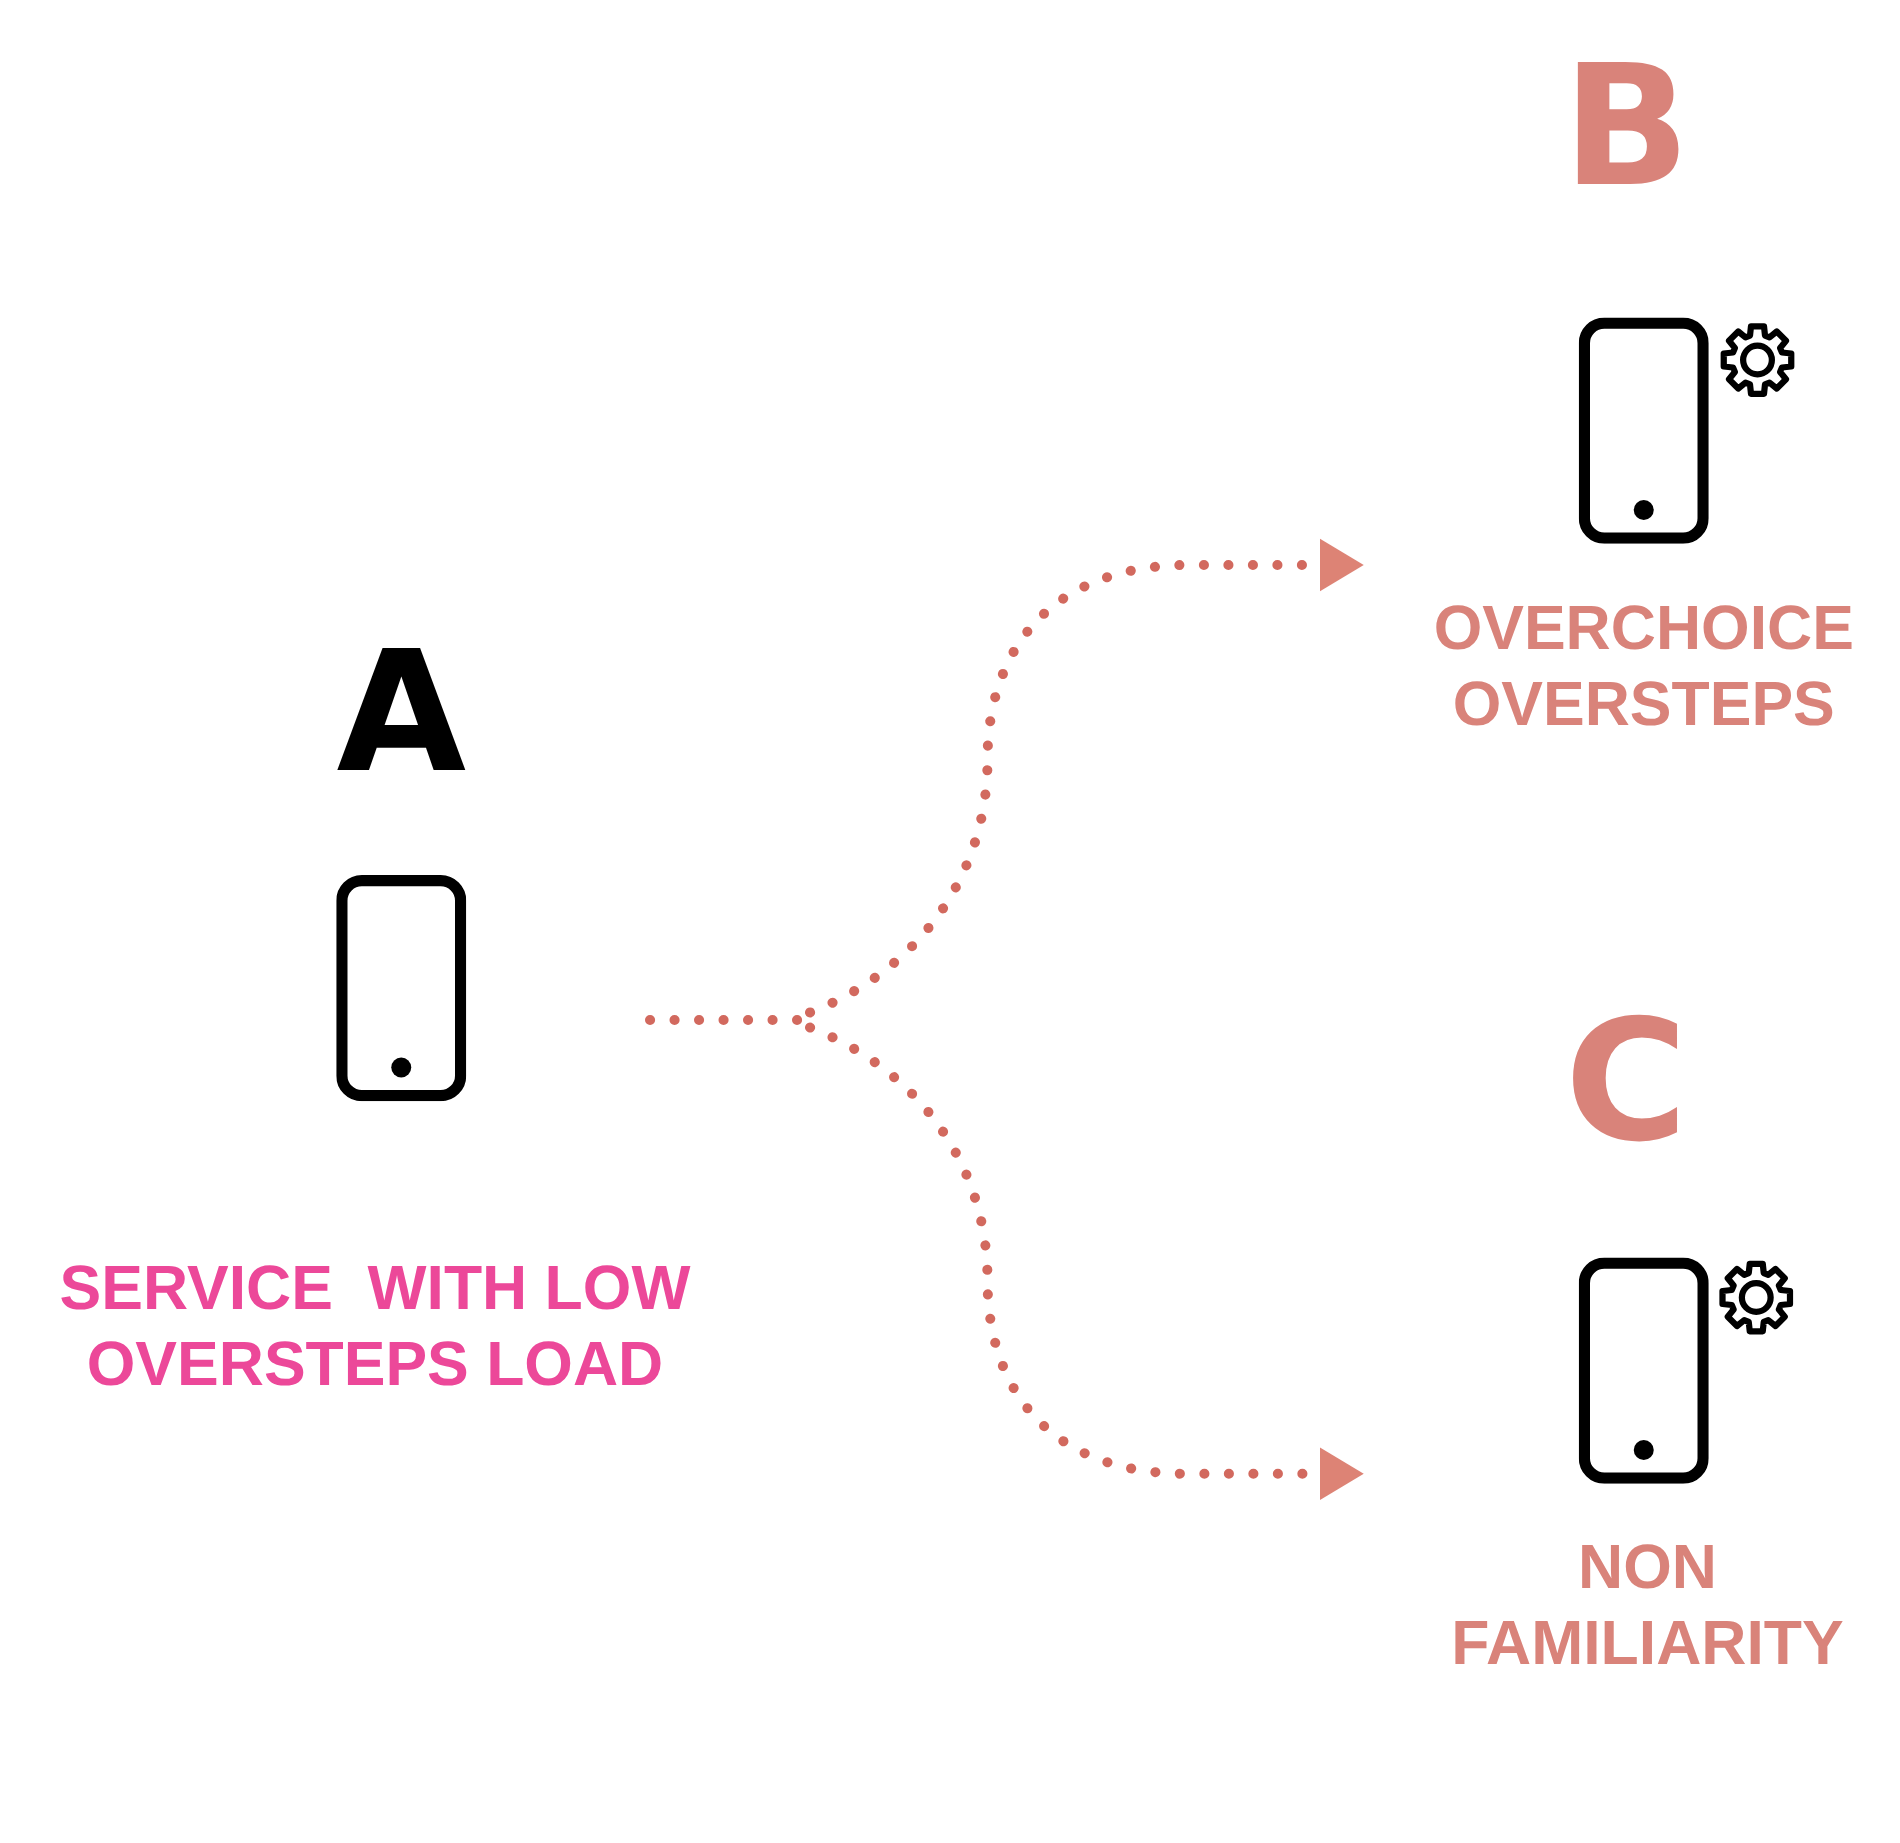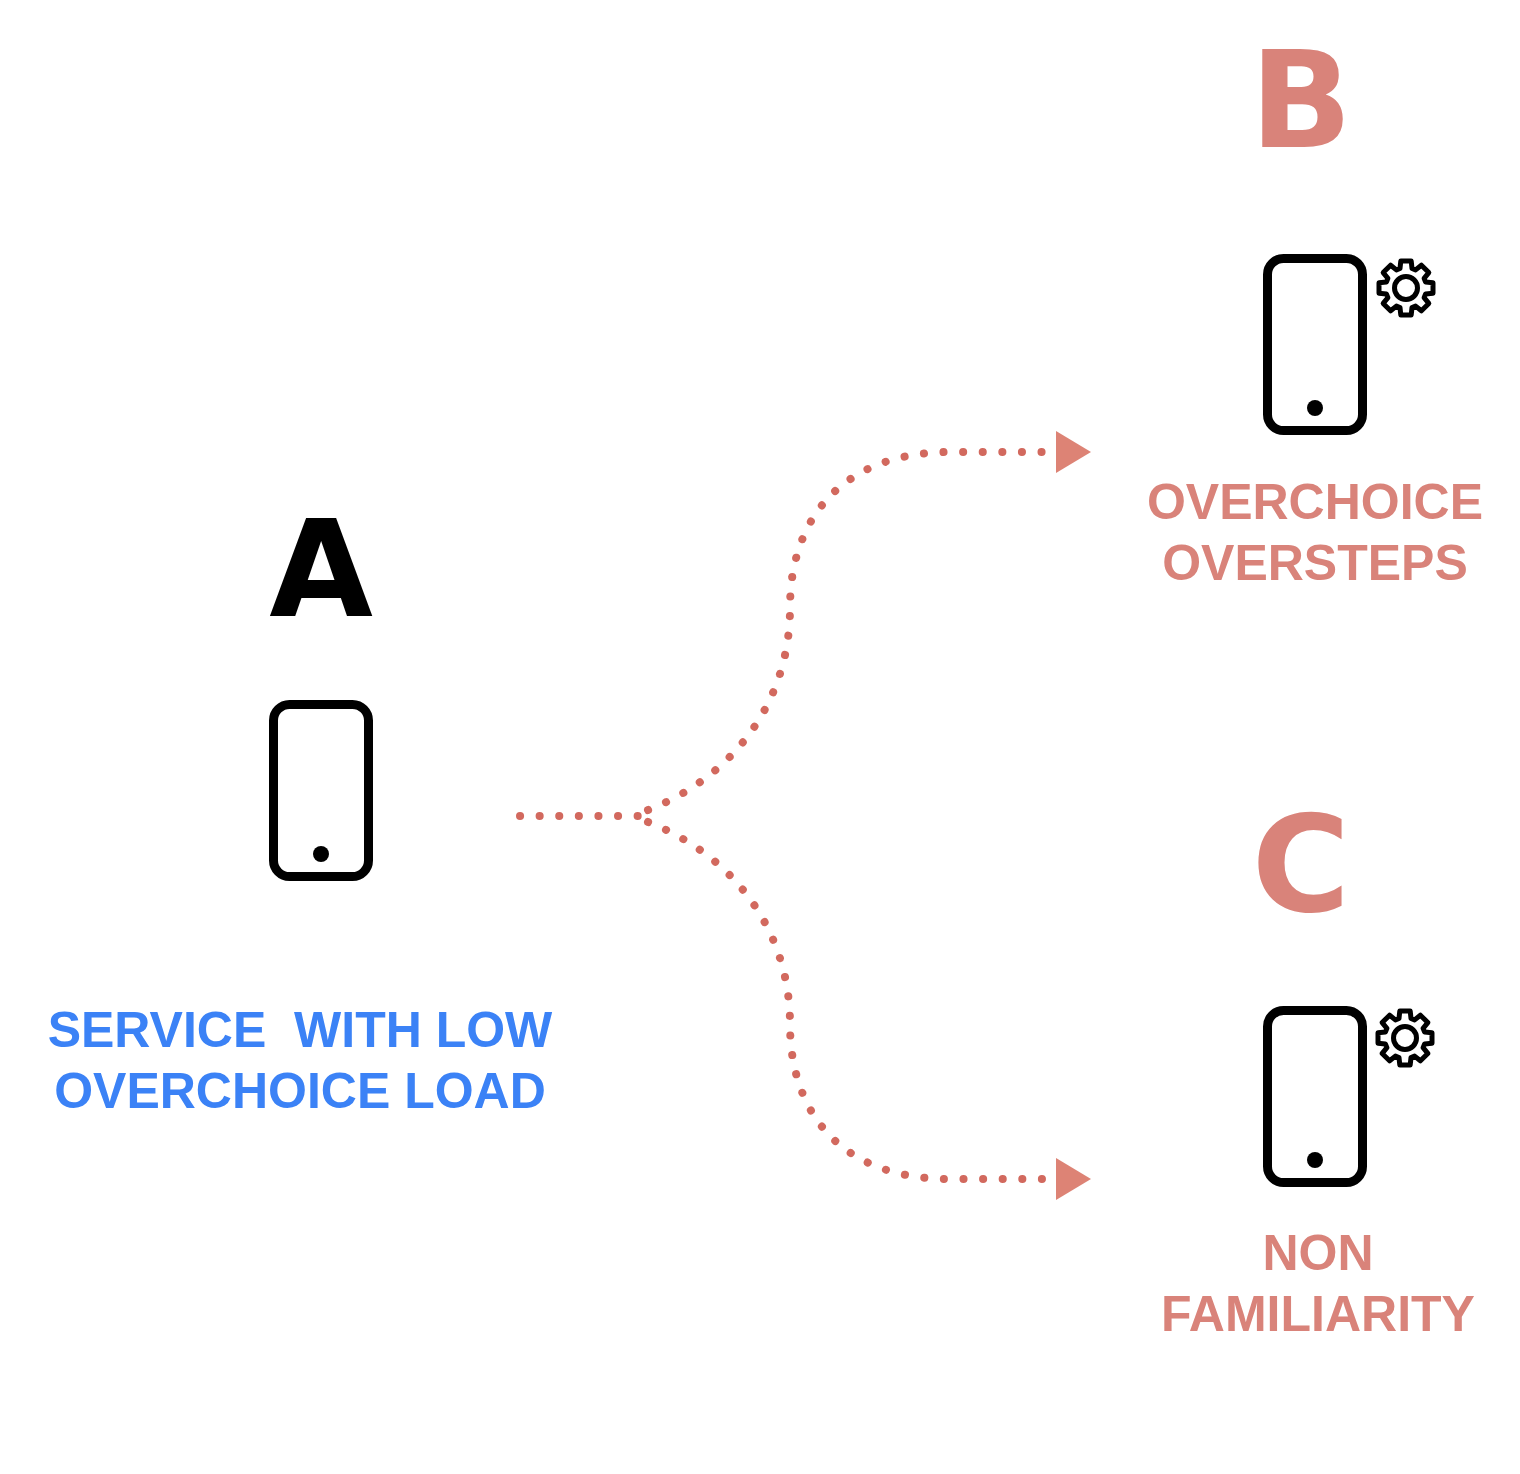--- a/index.html
+++ b/index.html
@@ -39,21 +39,21 @@
   .letter.ink{color:var(--ink,#000000);}
   .letter.accent{color:var(--accent,#d9837a);}
   .label{
     position:absolute;
     text-align:center;
     font-weight:bold;
     font-size:50px;
     line-height:61px;
   }
   .label .line{white-space:pre;}
-  .label.ink{color:#3b82f6;text-align:center;}
+  .label.ink{color:#ec4899;text-align:center;}
   .label.accent{color:var(--accent,#d9837a);}
   .icon-svg{position:absolute;}
   .phone-body{
     fill:#ffffff;
     stroke:var(--ink,#000000);
     stroke-width:9;
   }
   .phone-dot{fill:var(--ink,#000000);}
   .gear-outline{
     fill:none;
@@ -82,21 +82,21 @@
 
   <div class="letter ink" style="left:221px;top:503px">A</div>
 
   <svg class="icon-svg" style="left:269px;top:700px" width="104" height="181" viewBox="0 0 104 181" aria-hidden="true">
     <rect class="phone-body" x="4.5" y="4.5" width="95" height="172" rx="16"></rect>
     <circle class="phone-dot" cx="52" cy="154" r="8"></circle>
   </svg>
 
   <div class="label ink" style="left:0px;top:1000px;width:600px">
     <div class="line">SERVICE  WITH LOW</div>
-    <div class="line">OVERCHOICE LOAD</div>
+    <div class="line">OVERSTEPS LOAD</div>
   </div>
 
   <div class="letter accent" style="left:1201px;top:34px">B</div>
 
   <svg class="icon-svg" style="left:1263px;top:254px" width="104" height="181" viewBox="0 0 104 181" aria-hidden="true">
     <rect class="phone-body" x="4.5" y="4.5" width="95" height="172" rx="16"></rect>
     <circle class="phone-dot" cx="52" cy="154" r="8"></circle>
   </svg>
 
   <svg class="icon-svg" style="left:1376px;top:258px" width="60" height="60" viewBox="0 0 60 60" aria-hidden="true">

